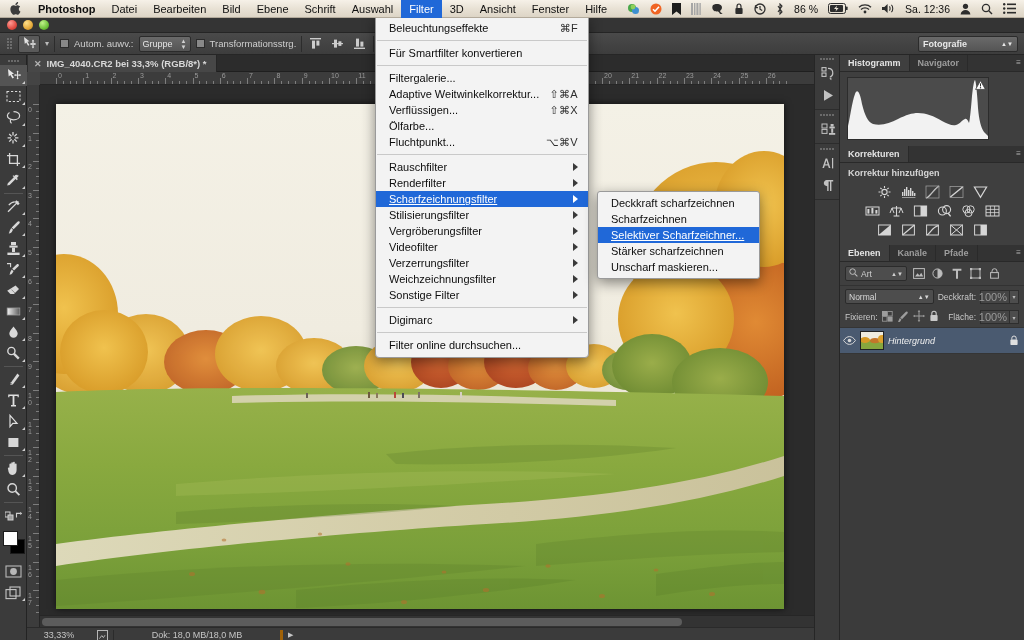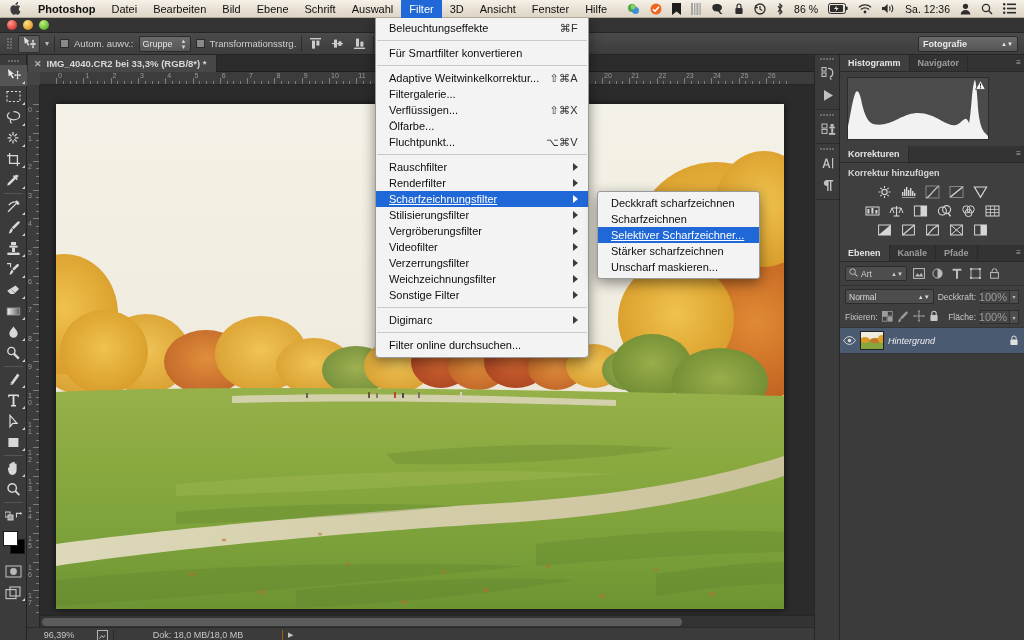--- a/index.html
+++ b/index.html
@@ -146,21 +146,21 @@
   .h-scroll .thumb { position: absolute; left: 2px; top: 2px; width: 640px; height: 8px; background: #5c5c5c; border-radius: 4px; }
 
   
   .statusbar {
     position: absolute; left: 27px; top: 609px; width: 787px; height: 15px;
     background: #3b3b3b; border-top: 1px solid #2a2a2a;
     display: flex; align-items: center; font-size: 9px; color: #c6c6c6;
   }
   .statusbar .zoomval { width: 64px; text-align: center; }
   .statusbar .sb-btn { width: 22px; display: flex; align-items: center; justify-content: center; }
-  .statusbar .docinfo { width: 170px; text-align: center; border-left: 1px solid #2b2b2b; border-right: 1px solid #a16207; }
+  .statusbar .docinfo { width: 170px; text-align: center; border-left: 1px solid #2b2b2b; border-right: 3px solid #a16207; }
   .statusbar .sb-arrow { padding: 0 5px; font-size: 7px; }
 
   
   .dockstrip {
     position: absolute; left: 814px; top: 37px; width: 26px; height: 585px;
     background: #3b3b3b; border-right: 1px solid #262626; border-left: 1px solid #262626;
   }
   .dock-group { border-bottom: 1px solid #2c2c2c; padding-bottom: 3px; margin-bottom: 1px; }
   .dock-grip { height: 7px; display: grid; grid-template-columns: repeat(5,2px); gap: 1px; justify-content: center; align-content: center; }
   .dock-grip i { width: 2px; height: 2px; background: #6a6a6a; }
@@ -1016,21 +1016,21 @@
         </g>
       </svg>
     </div>
 
     <div class="h-scroll">
       <div class="thumb"></div>
     </div>
   </div>
 
   <div class="statusbar">
-    <span class="zoomval">96,39%</span>
+    <span class="zoomval">33,33%</span>
     <span class="sb-btn">
       <svg width="11" height="11" viewBox="0 0 11 11">
             <rect x=".5" y=".5" width="10" height="10" fill="none" stroke="#b6b6b6"></rect>
             <path d="M2.4 8.6l2.4-3 1.6 2 1.6-2.4" stroke="#b6b6b6" stroke-width="1" fill="none"></path>
           </svg>
     </span>
     <span class="docinfo">Dok: 18,0 MB/18,0 MB</span>
     <span class="sb-arrow">▶</span>
   </div>
 
@@ -1383,25 +1383,25 @@
       <div class="mrow">
         <span class="lbl">Beleuchtungseffekte</span>
         <span class="sc">⌘F</span>
       </div>
       <div class="msep"></div>
       <div class="mrow">
         <span class="lbl">Für Smartfilter konvertieren</span>
       </div>
       <div class="msep"></div>
       <div class="mrow">
+        <span class="lbl">Filtergalerie...</span>
+      </div>
+      <div class="mrow">
         <span class="lbl">Adaptive Weitwinkelkorrektur...</span>
         <span class="sc">⇧⌘A</span>
-      </div>
-      <div class="mrow">
-        <span class="lbl">Filtergalerie...</span>
       </div>
       <div class="mrow">
         <span class="lbl">Verflüssigen...</span>
         <span class="sc">⇧⌘X</span>
       </div>
       <div class="mrow">
         <span class="lbl">Ölfarbe...</span>
       </div>
       <div class="mrow">
         <span class="lbl">Fluchtpunkt...</span>

